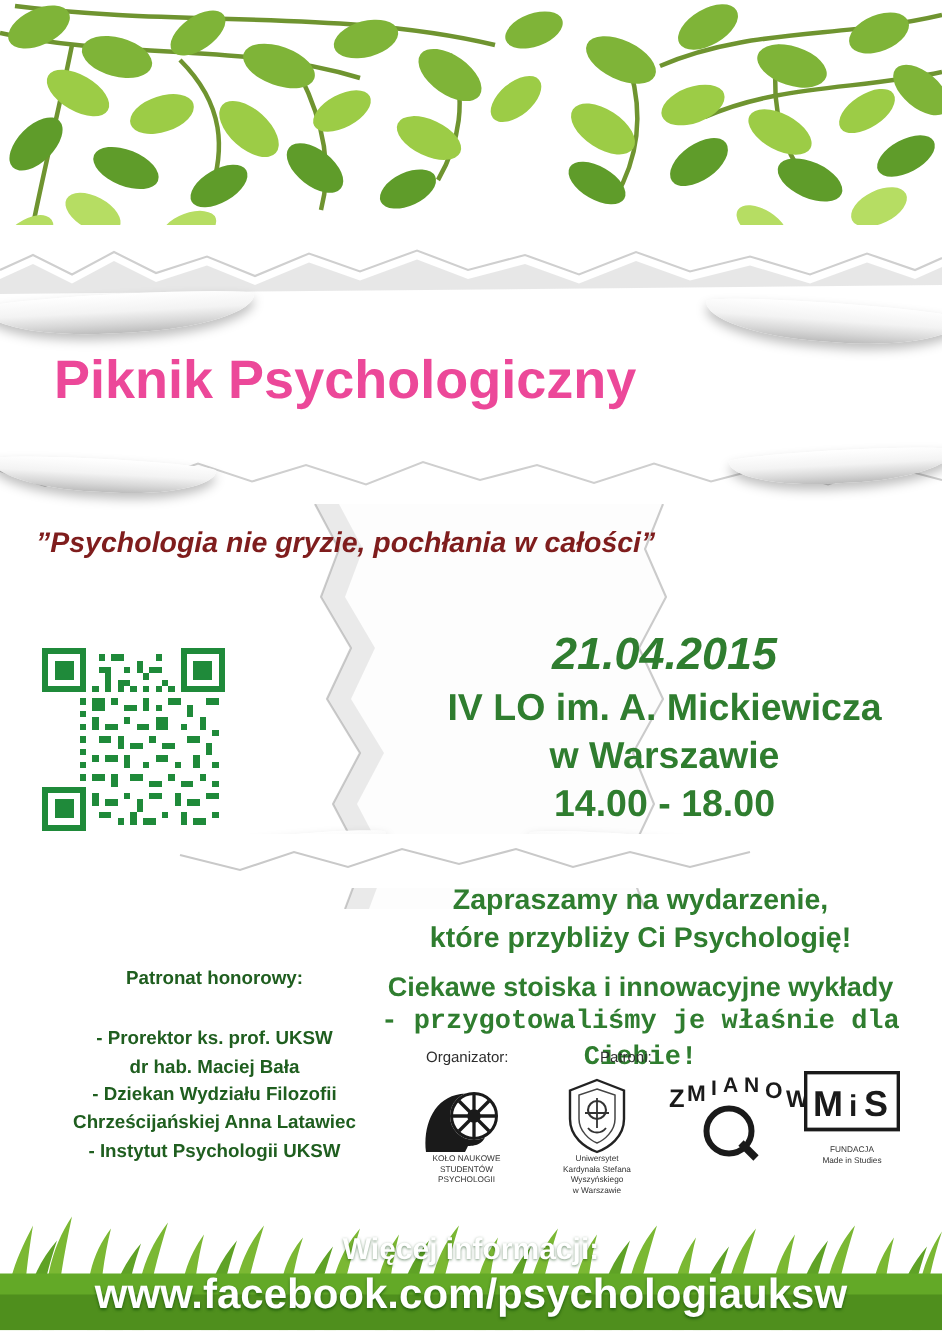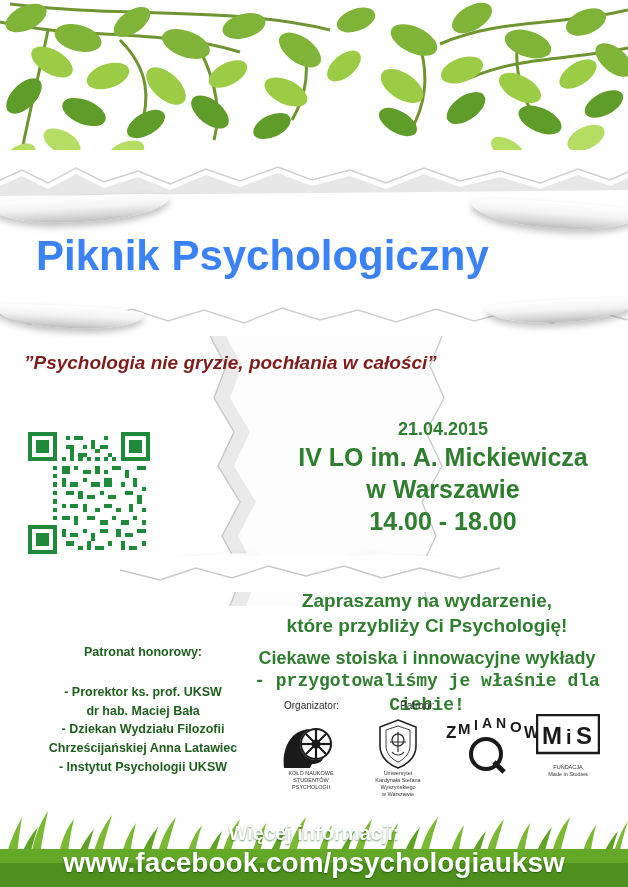--- a/index.html
+++ b/index.html
@@ -38,23 +38,23 @@
     background: linear-gradient(to bottom, #ffffff 0%, #f3f3f3 45%, #d8d8d8 75%, #bdbdbd 100%);
     border-radius: 50% 50% 46% 46% / 18% 18% 82% 82%;
     box-shadow: 0 4px 7px rgba(0,0,0,0.25);
   }
 
   
   .title {
     position: absolute;
     left: 36px;
     top: 232px;
-    font-size: 42px;
+    font-size: 36px;
     font-weight: bold;
-    color: #3b82f6;
+    color: #ec4899;
     letter-spacing: 0px;
     white-space: nowrap;
   }
   .tagline {
     position: absolute;
     left: 24px;
     top: 352px;
     font-size: 19px;
     font-weight: bold;
     color: #7f1d1d;
@@ -65,21 +65,21 @@
     position: absolute;
     left: 268px;
     top: 418px;
     width: 350px;
     text-align: center;
     color: #2f7d2f;
     font-weight: bold;
     line-height: 1.28;
   }
   .event-block div { font-size: 25px; }
-  .event-block .date { font-size: 18px; }
+  .event-block .date { font-size: 30px; font-style: italic; }
 
   .invite {
     position: absolute;
     left: 232px;
     top: 588px;
     width: 390px;
     text-align: center;
     color: #2f7d2f;
     font-weight: bold;
     line-height: 1.33;

